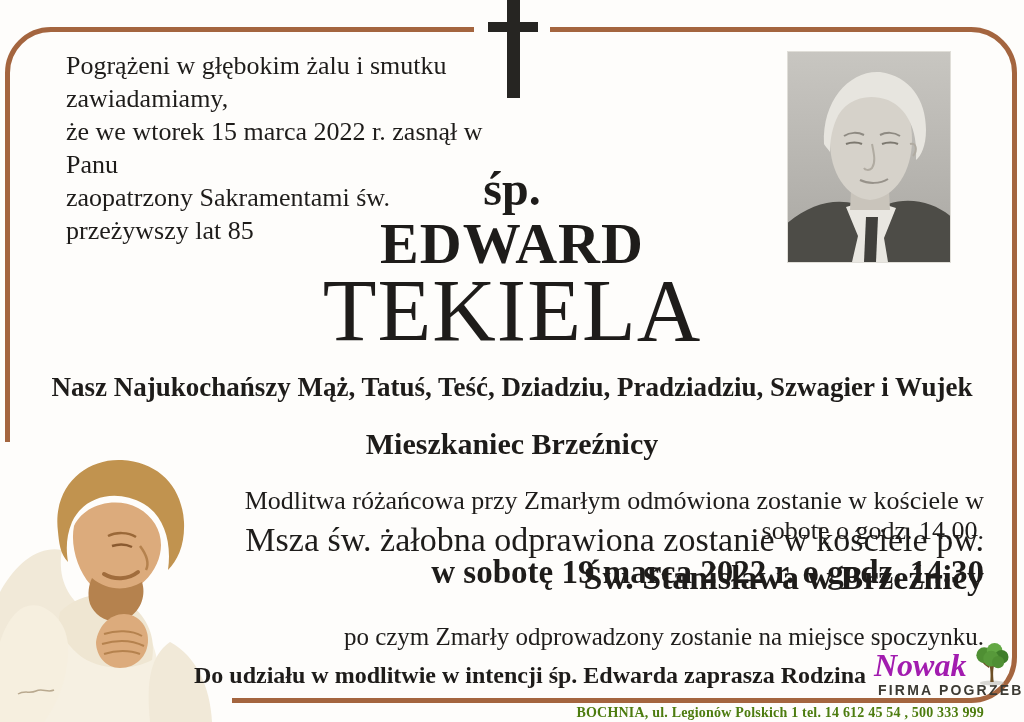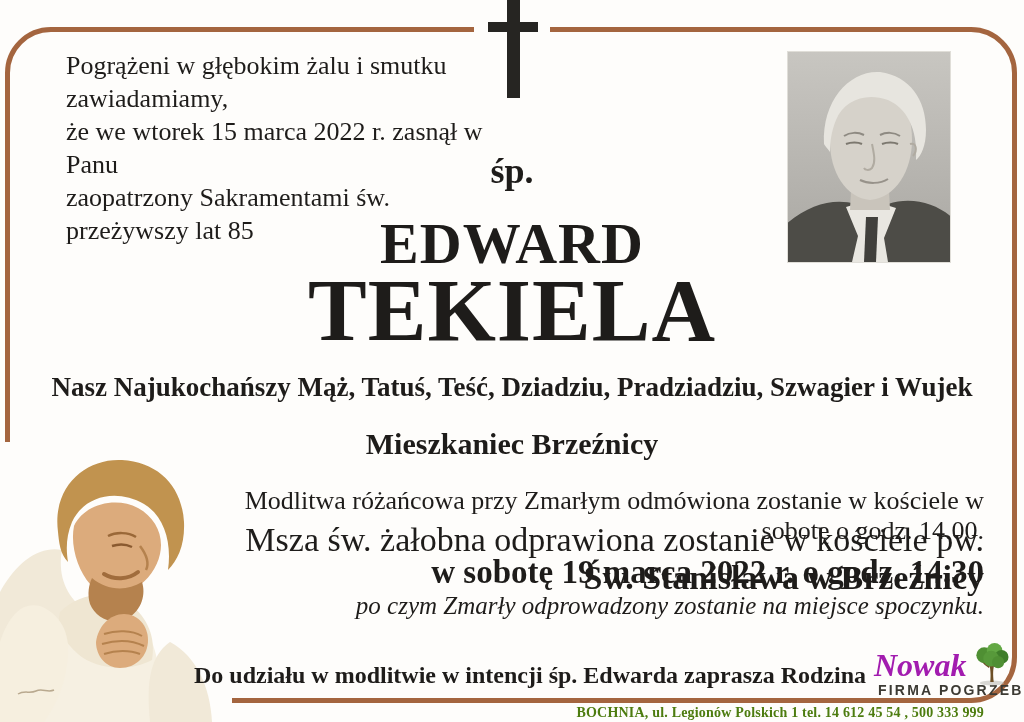--- a/index.html
+++ b/index.html
@@ -31,32 +31,32 @@
     font-size:26px;line-height:33px;z-index:3;
   }
 
   .portrait{
     position:absolute;left:788px;top:52px;width:162px;height:210px;z-index:3;
     box-shadow:0 0 0 1px #e0ded8;
   }
   .portrait svg{display:block;width:100%;height:100%;}
 
   .center-line{position:absolute;left:0;width:1024px;text-align:center;z-index:3;}
-  .honorific{top:150px;font-size:36px;font-weight:bold;font-family:Liberation Serif, serif;}
+  .honorific{top:161px;font-size:48px;font-weight:bold;font-family:Liberation Serif, serif;}
   .first-name{top:210px;font-size:58px;font-weight:bold;letter-spacing:1px;}
-  .last-name{top:260px;font-size:88px;font-weight:bold;letter-spacing:1px;}
+  .last-name{top:260px;font-size:88px;font-weight:normal;letter-spacing:1px;}
   .relations{top:372px;font-size:27px;font-weight:bold;}
   .residence{top:427px;font-size:30px;font-weight:bold;}
 
   .sched{position:absolute;right:40px;width:780px;text-align:right;z-index:3;}
   .rosary{top:486px;font-size:26px;}
   .mass{top:521px;font-size:34px;}
   .mass b{font-weight:bold;}
   .datetime{top:554px;font-size:33px;font-weight:bold;}
-  .burial{top:592px;font-size:25px;font-style:italic;}
+  .burial{top:623px;font-size:25px;}
 
   .invitation{
     position:absolute;left:110px;top:662px;width:840px;text-align:center;
     font-size:24px;font-weight:bold;z-index:3;
   }
 
   .jesus{position:absolute;left:0;top:442px;width:232px;height:280px;z-index:2;}
   .jesus svg{display:block;width:100%;height:100%;}
 
   .logo{position:absolute;left:868px;top:649px;width:142px;height:52px;z-index:3;}

